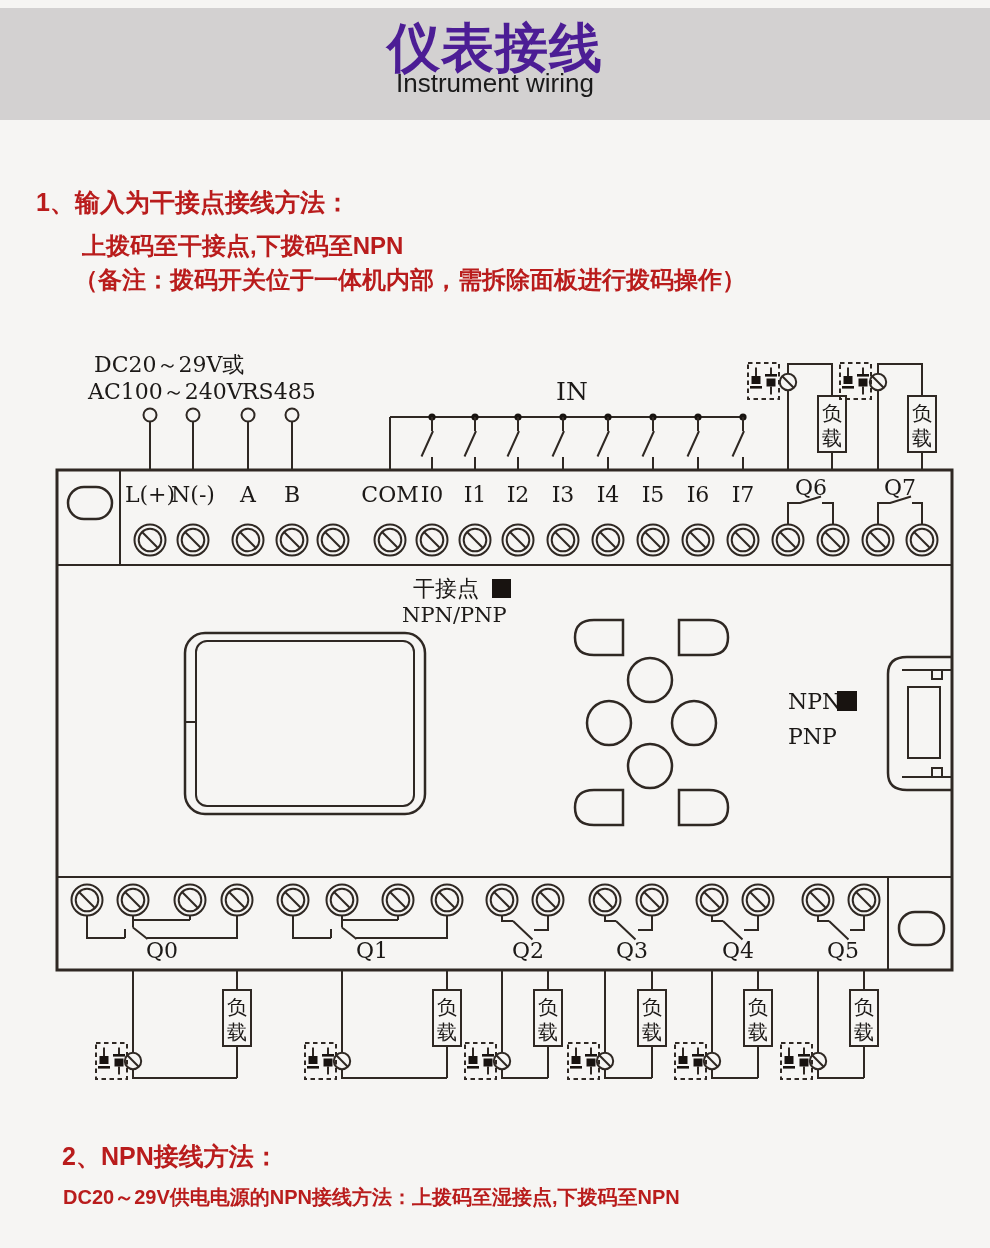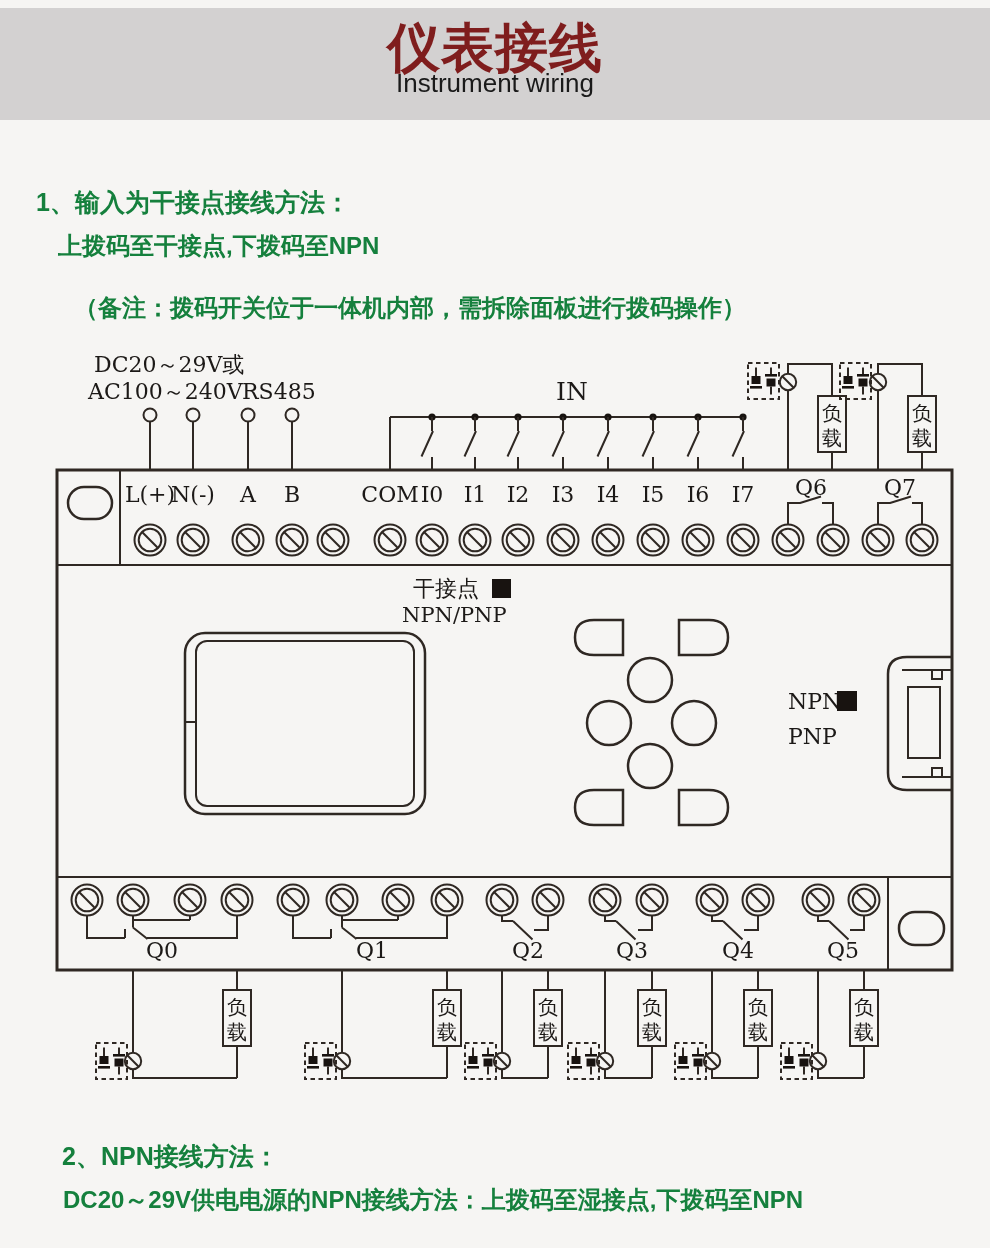--- a/index.html
+++ b/index.html
@@ -1,26 +1,26 @@
 <!DOCTYPE html>
 <html><head>
 <meta charset="utf-8">
 <style>
   html,body{margin:0;padding:0;}
   body{width:990px;height:1248px;position:relative;background:#f6f5f3;overflow:hidden;
        font-family:"Liberation Sans","DejaVu Sans",sans-serif;}
   .header{position:absolute;top:8px;left:0;width:990px;height:112px;background:#d3d1d1;text-align:center;}
-  .header .title{font-size:53px;font-weight:bold;color:#7f1d1d;margin-top:13px;line-height:1;letter-spacing:1px;}
+  .header .title{font-size:53px;font-weight:bold;color:#4c1d95;margin-top:13px;line-height:1;letter-spacing:1px;}
   .header .subtitle{font-size:26px;color:#1a1a1a;margin-top:-4px;line-height:1;}
-  .txt{position:absolute;color:#15803d;font-weight:bold;white-space:nowrap;}
+  .txt{position:absolute;color:#b91c1c;font-weight:bold;white-space:nowrap;}
   .s1l1{left:36px;top:186px;font-size:25px;}
-  .s1l2{left:58px;top:230px;font-size:24px;}
-  .s1l3{left:74px;top:292px;font-size:24px;text-align:right;}
+  .s1l2{left:82px;top:230px;font-size:24px;}
+  .s1l3{left:74px;top:264px;font-size:24px;text-align:right;}
   .s2l1{left:38px;top:1140px;font-size:25px;margin-left:24px;}
-  .s2l2{left:63px;top:1184px;font-size:24px;}
+  .s2l2{left:63px;top:1184px;font-size:20px;}
   svg{position:absolute;left:0;top:0;}
   .w{stroke:#2f2823;stroke-width:2;fill:none;}
   .w3{stroke:#2f2823;stroke-width:3;fill:none;}
   .w25{stroke:#2f2823;stroke-width:2.5;fill:none;}
   .dash{stroke:#2f2823;stroke-width:2;fill:none;stroke-dasharray:4.5 3.5;}
   .fillb{fill:#181310;stroke:none;}
   .dlabel{font-family:"DejaVu Serif","Liberation Serif",serif;font-size:22px;fill:#1c1917;text-anchor:middle;}
   .dlabel.left{text-anchor:start;}
   .dsmall{font-family:"DejaVu Serif","Liberation Serif",serif;font-size:21px;fill:#1c1917;text-anchor:start;}
   .loadtxt{font-family:"DejaVu Serif","Liberation Serif",serif;font-size:20px;fill:#1c1917;text-anchor:middle;}

